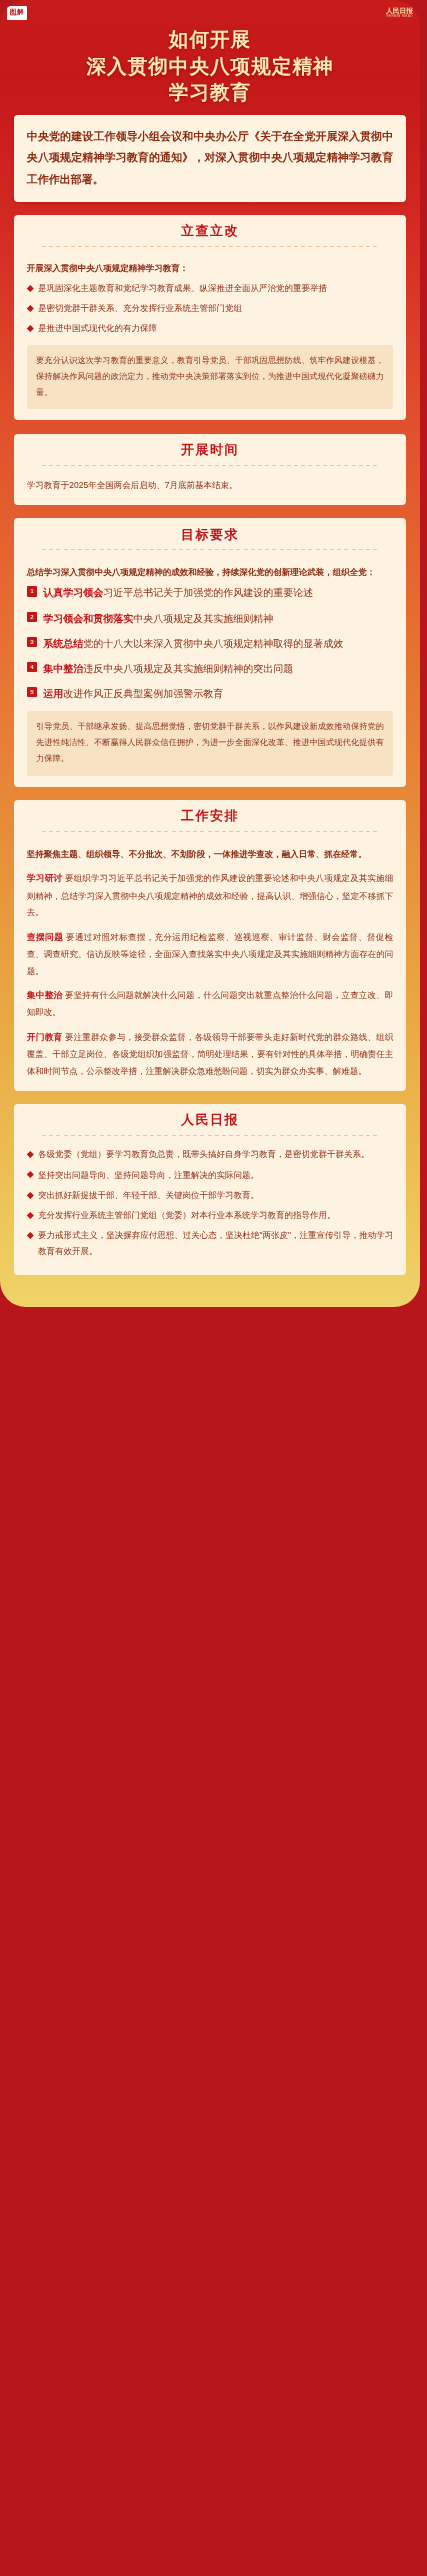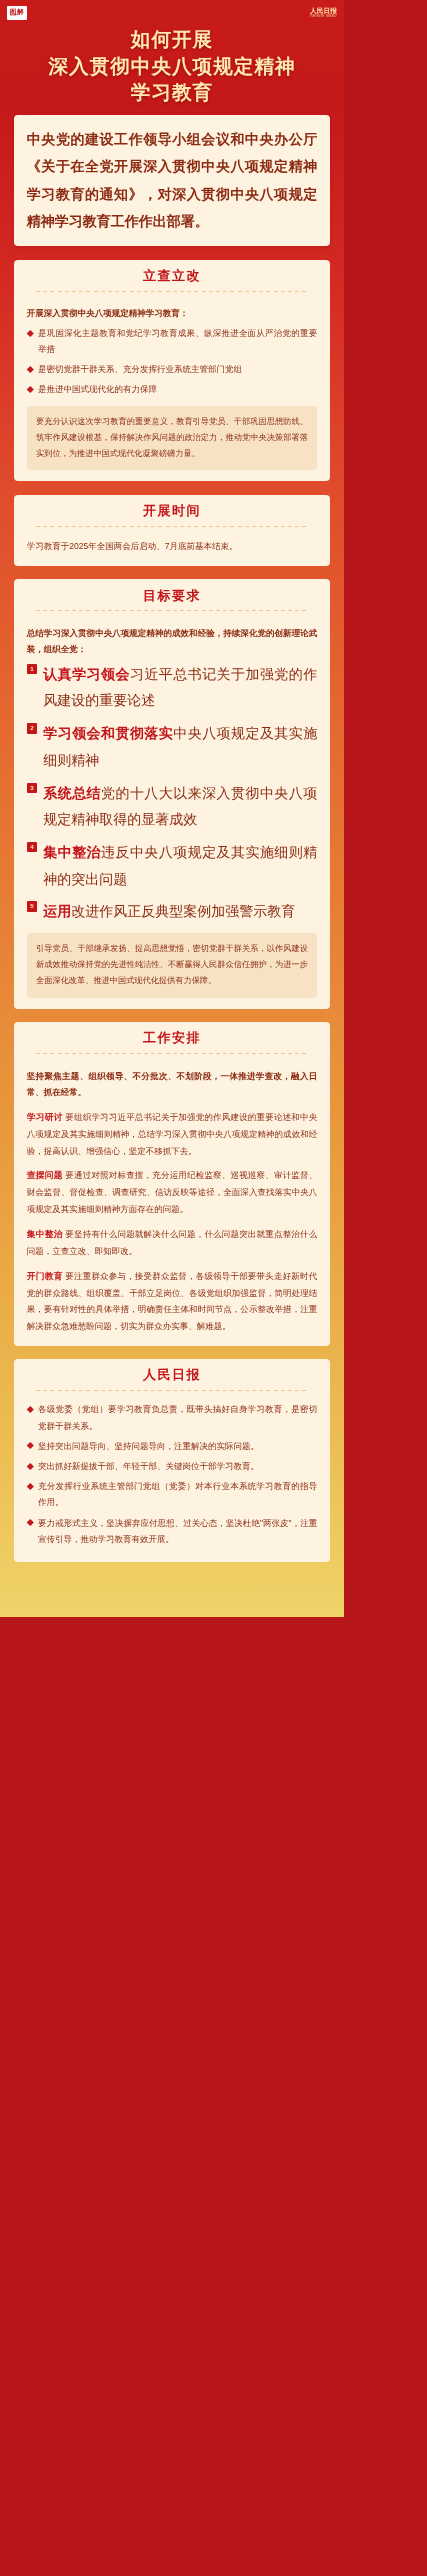--- a/index.html
+++ b/index.html
@@ -3,25 +3,26 @@
 <meta charset="utf-8">
 <style>
   * { box-sizing: border-box; }
   html, body { margin: 0; padding: 0; }
   body {
     width: 428px;
     font-family: "Liberation Sans", sans-serif;
     background: #b7161a;
   }
   .page {
-    width: 344px;
+    width: 420px;
     position: relative;
     background: linear-gradient(180deg, #c81c1b 0%, #c4181a 6%, #d52b23 18%, #e04b2c 30%, #e4632f 42%, #e67a33 54%, #e8913b 66%, #eaa845 78%, #ecbb52 88%, #eecb60 96%, #efd46a 100%);
-    padding-bottom: 36px;
+    padding-bottom: 13px;
     overflow: hidden;
+    border-radius: 26px;
   }
   
   .topbar {
     height: 23px;
     display: flex;
     align-items: center;
     justify-content: space-between;
     padding: 3.1px 7.2px 0 7.2px;
   }
   .logo-left {
@@ -77,21 +78,21 @@
     text-shadow: 0 1px 3.1px rgba(120,0,0,.55);
     line-height: 1.35;
   }
   
   .intro {
     margin: 0 14.4px 13.4px 14.4px;
     background: #fdf3e0;
     border-radius: 4.1px;
     padding: 11.3px 12.4px;
     color: #8c2b12;
-    font-size: 14px;
+    font-size: 11px;
     line-height: 1.95;
     text-align: justify;
     font-weight: bold;
     box-shadow: 0 1.5px 4.1px rgba(110,10,10,.18);
   }
   
   .section { margin: 0 14.4px 13.4px 14.4px; }
   .sec-head {
     background: #fdf3e0;
     border-radius: 4.1px 4.1px 0 0;
@@ -146,21 +147,21 @@
     width: 4.6px; height: 4.6px;
     background: #c3151a;
     transform: rotate(45deg);
   }
   
   ol.flag { list-style: none; margin: 3.1px 0 0 0; padding: 0; counter-reset: f; }
   ol.flag li {
     position: relative;
     padding-left: 16.5px;
     margin-bottom: 6.2px;
-    font-size: 14px;
+    font-size: 10px;
     line-height: 1.9;
     color: #8c2b12;
     text-align: justify;
   }
   ol.flag li:before {
     counter-increment: f;
     content: counter(f);
     position: absolute;
     left: 0; top: 3.1px;
     width: 10.3px; height: 10.3px;

